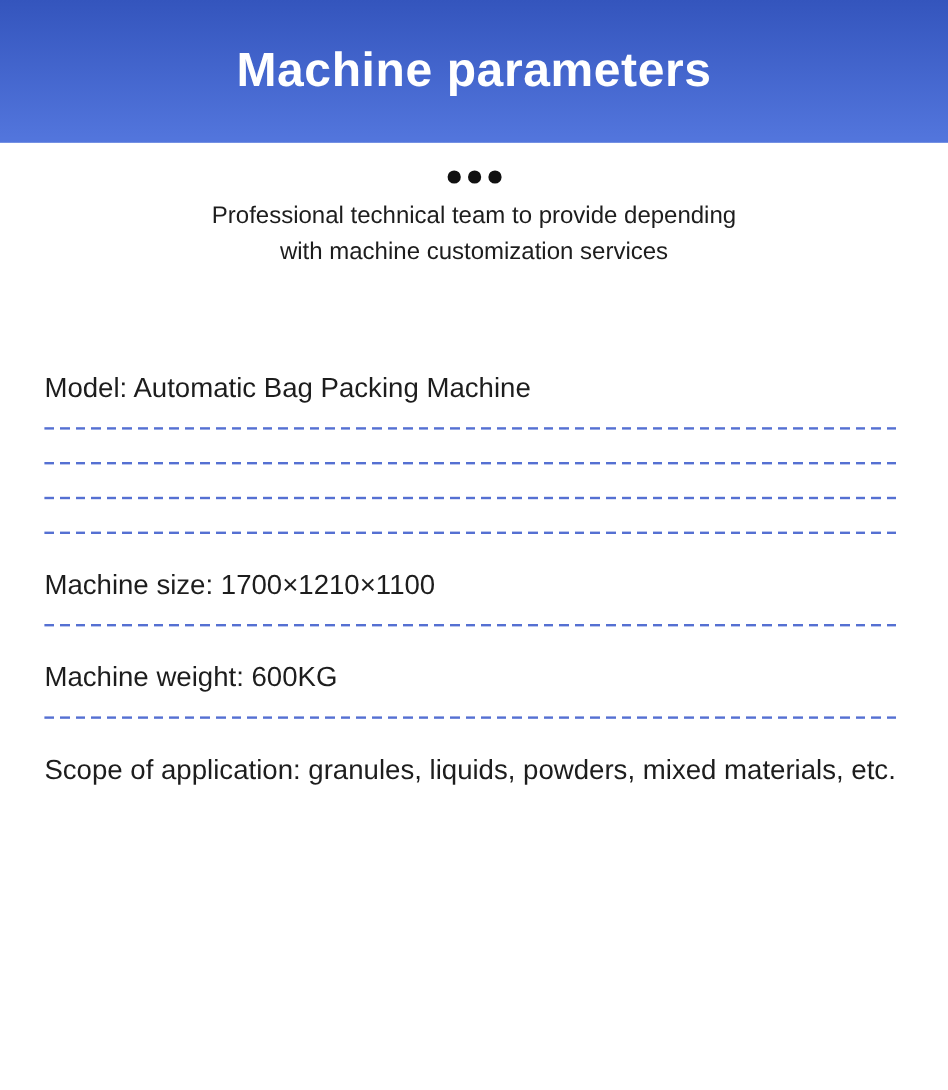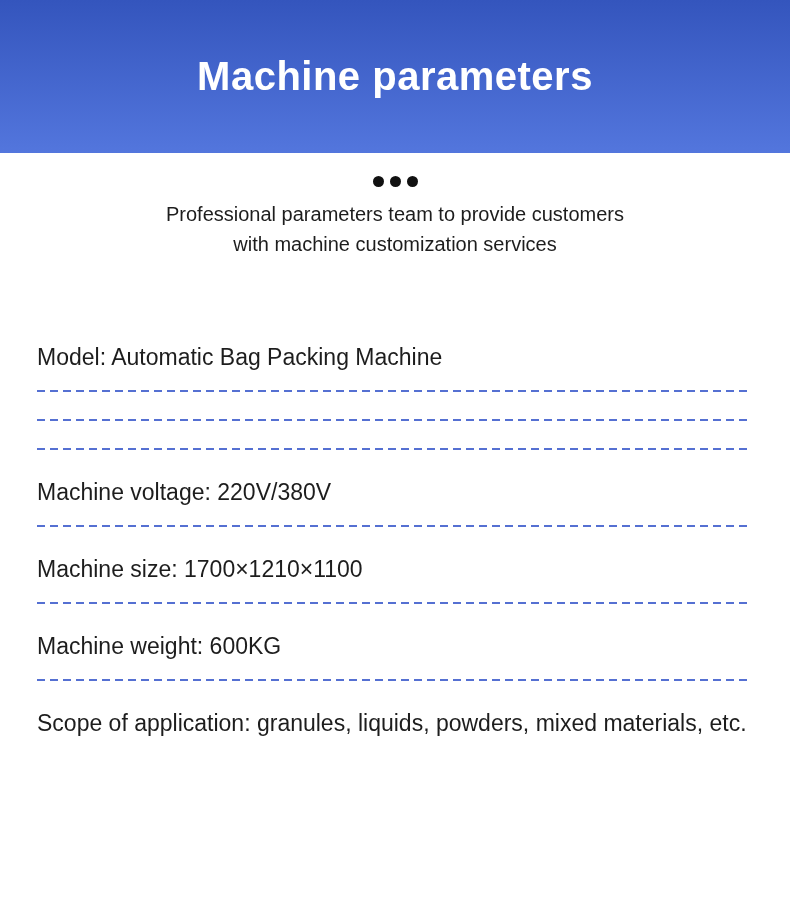--- a/index.html
+++ b/index.html
@@ -11,21 +11,21 @@
     --dot:#111111;
   }
   *{box-sizing:border-box;margin:0;padding:0;}
   html,body{width:790px;height:908px;}
   body{
     background:#ffffff;
     font-family:"Liberation Sans", sans-serif;
     overflow:hidden;
   }
   .banner{
-    width:790px;height:153px;
+    width:790px;height:119px;
     background:linear-gradient(180deg, var(--grad-top) 0%, var(--grad-bottom) 100%);
     display:flex;align-items:center;justify-content:center;
   }
   .banner-title{
     color:var(--title);
     font-size:40px;
     font-weight:700;
     letter-spacing:0.5px;
     white-space:nowrap;
   }
@@ -71,33 +71,32 @@
   <h1 class="banner-title">Machine parameters</h1>
 </header>
 
 <div class="dots">
   <span class="dot"></span>
   <span class="dot"></span>
   <span class="dot"></span>
 </div>
 
 <div class="subtitle">
-  <div>Professional parameters team to provide customers</div>
+  <div>Professional technical team to provide depending</div>
   <div>with machine customization services</div>
 </div>
 
 <main class="specs">
   <div class="spec-text">Model: Automatic Bag Packing Machine</div>
   <div class="divider"></div>
 
   <div class="divider"></div>
 
   <div class="divider"></div>
 
-  <div class="spec-text">Machine voltage: 220V/380V</div>
   <div class="divider"></div>
 
   <div class="spec-text">Machine size: 1700×1210×1100</div>
   <div class="divider"></div>
 
   <div class="spec-text">Machine weight: 600KG</div>
   <div class="divider"></div>
 
   <div class="spec-text">Scope of application: granules, liquids, powders, mixed materials, etc.</div>
 </main>

